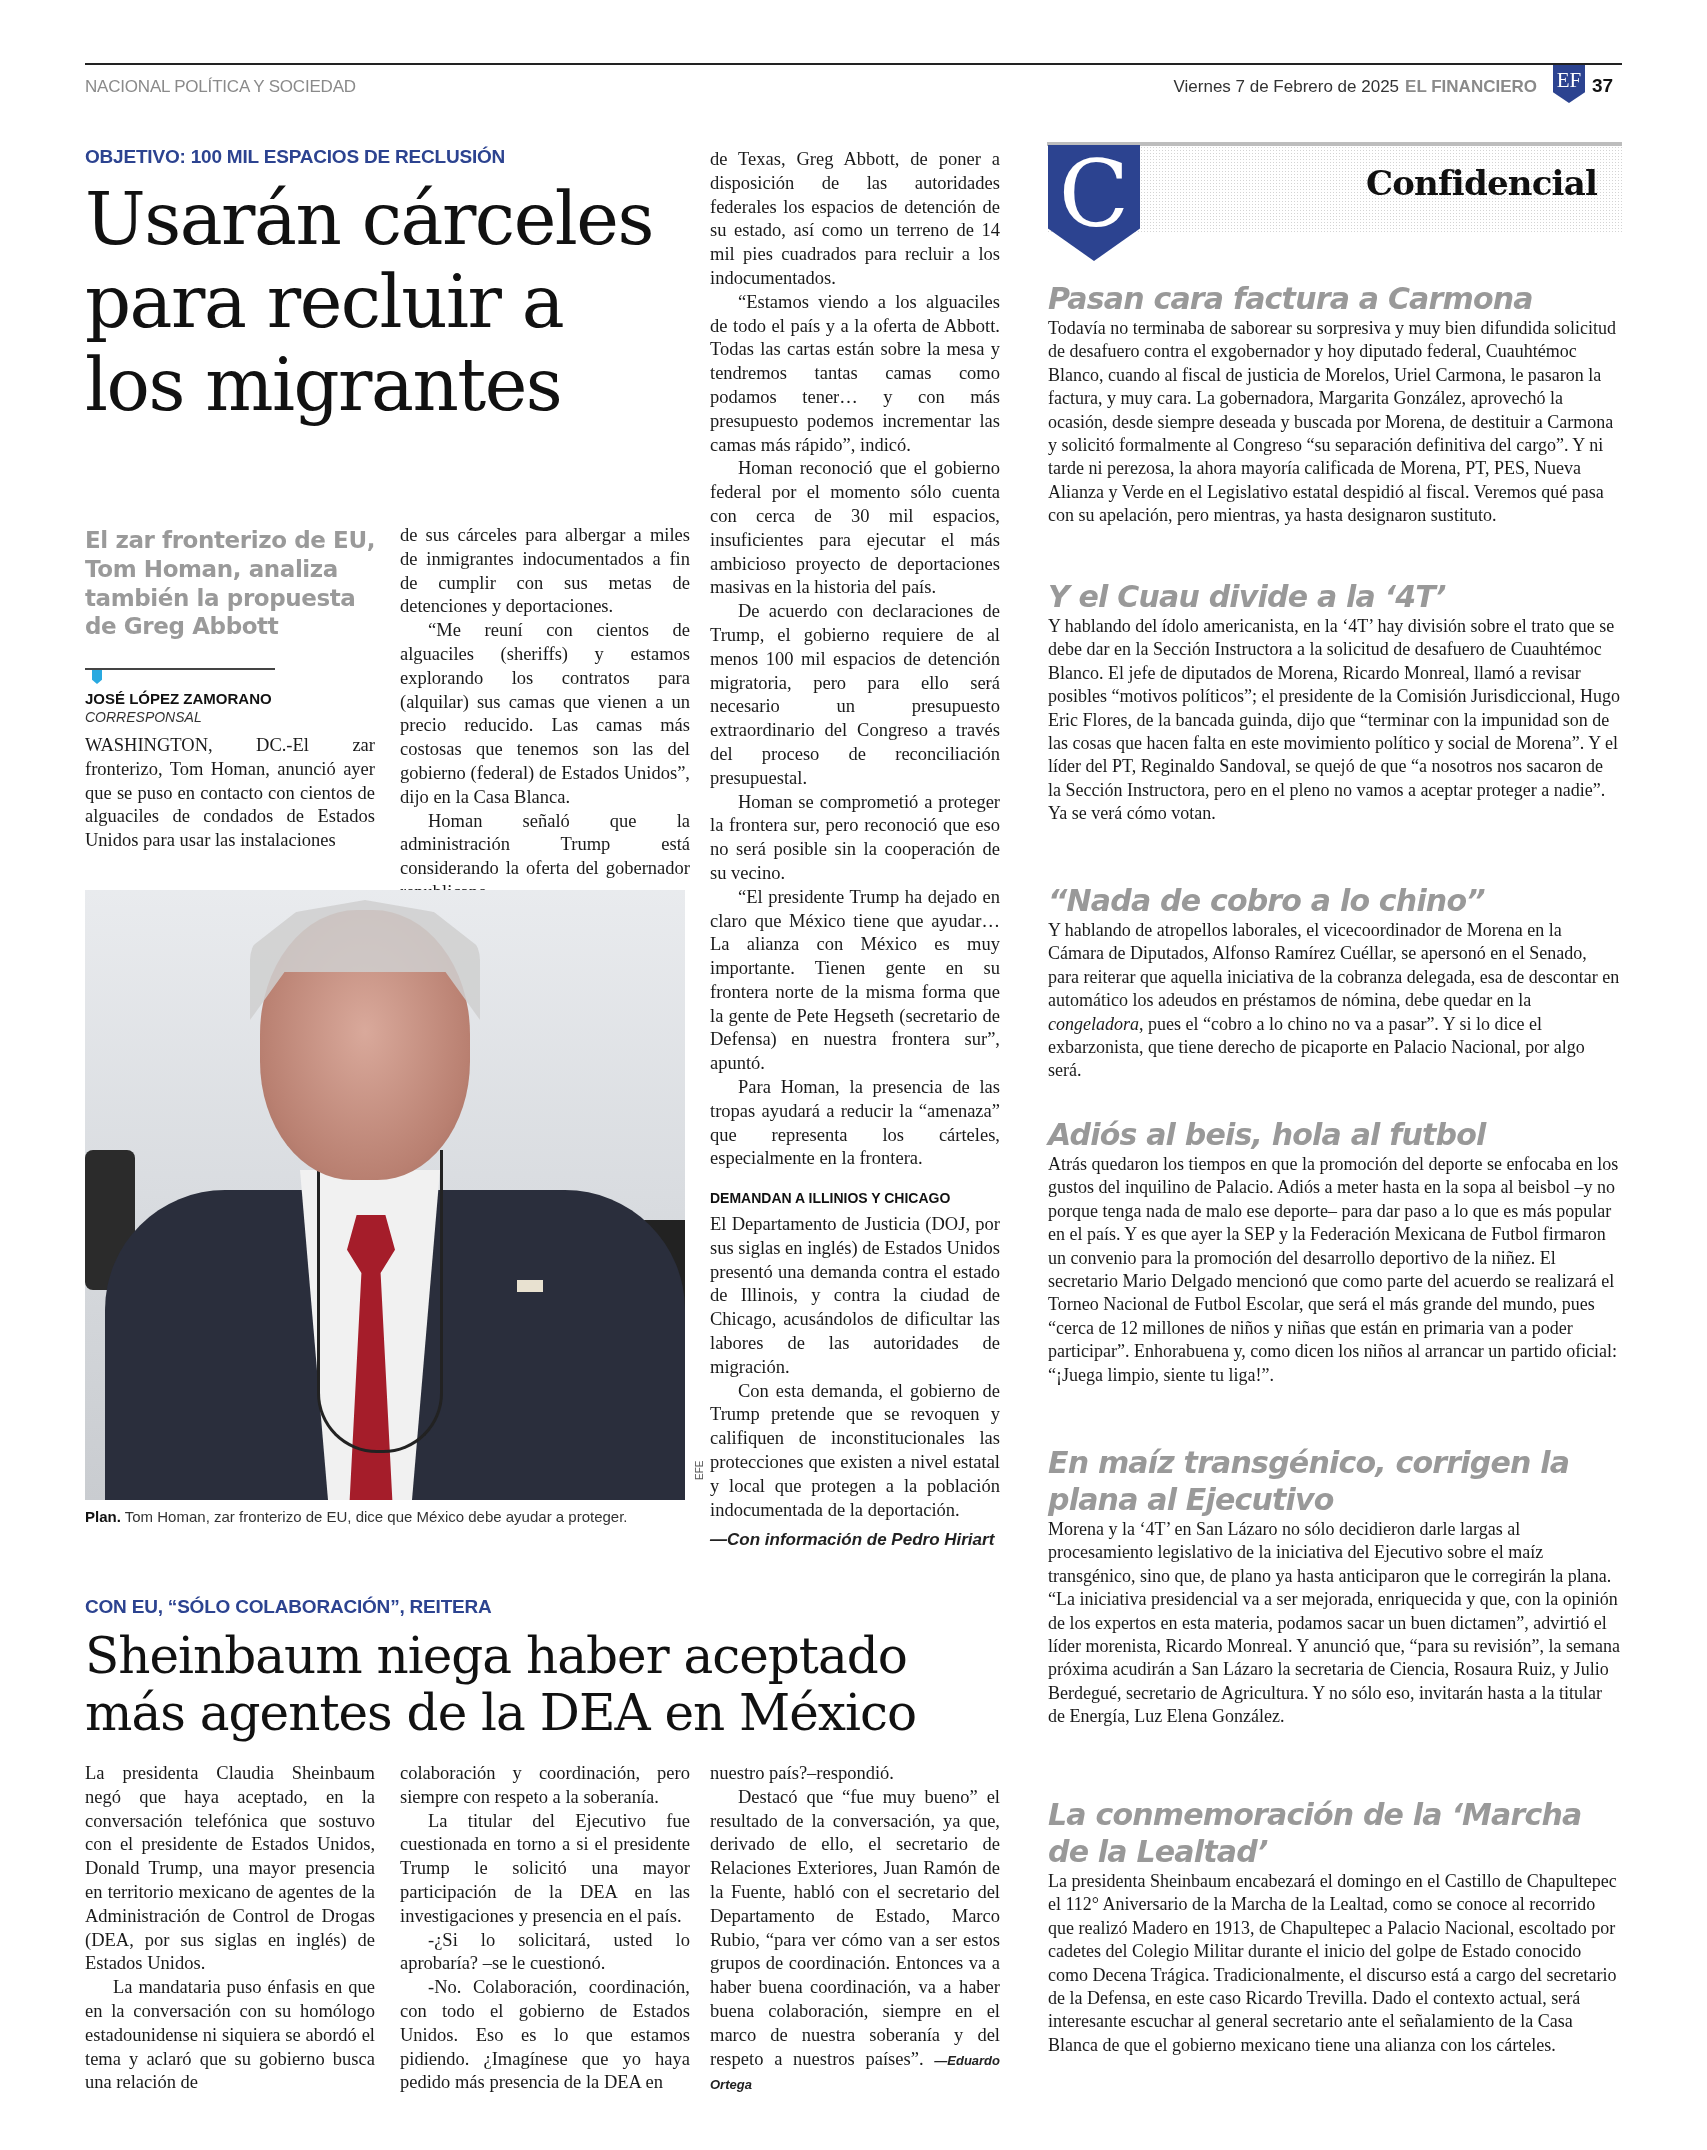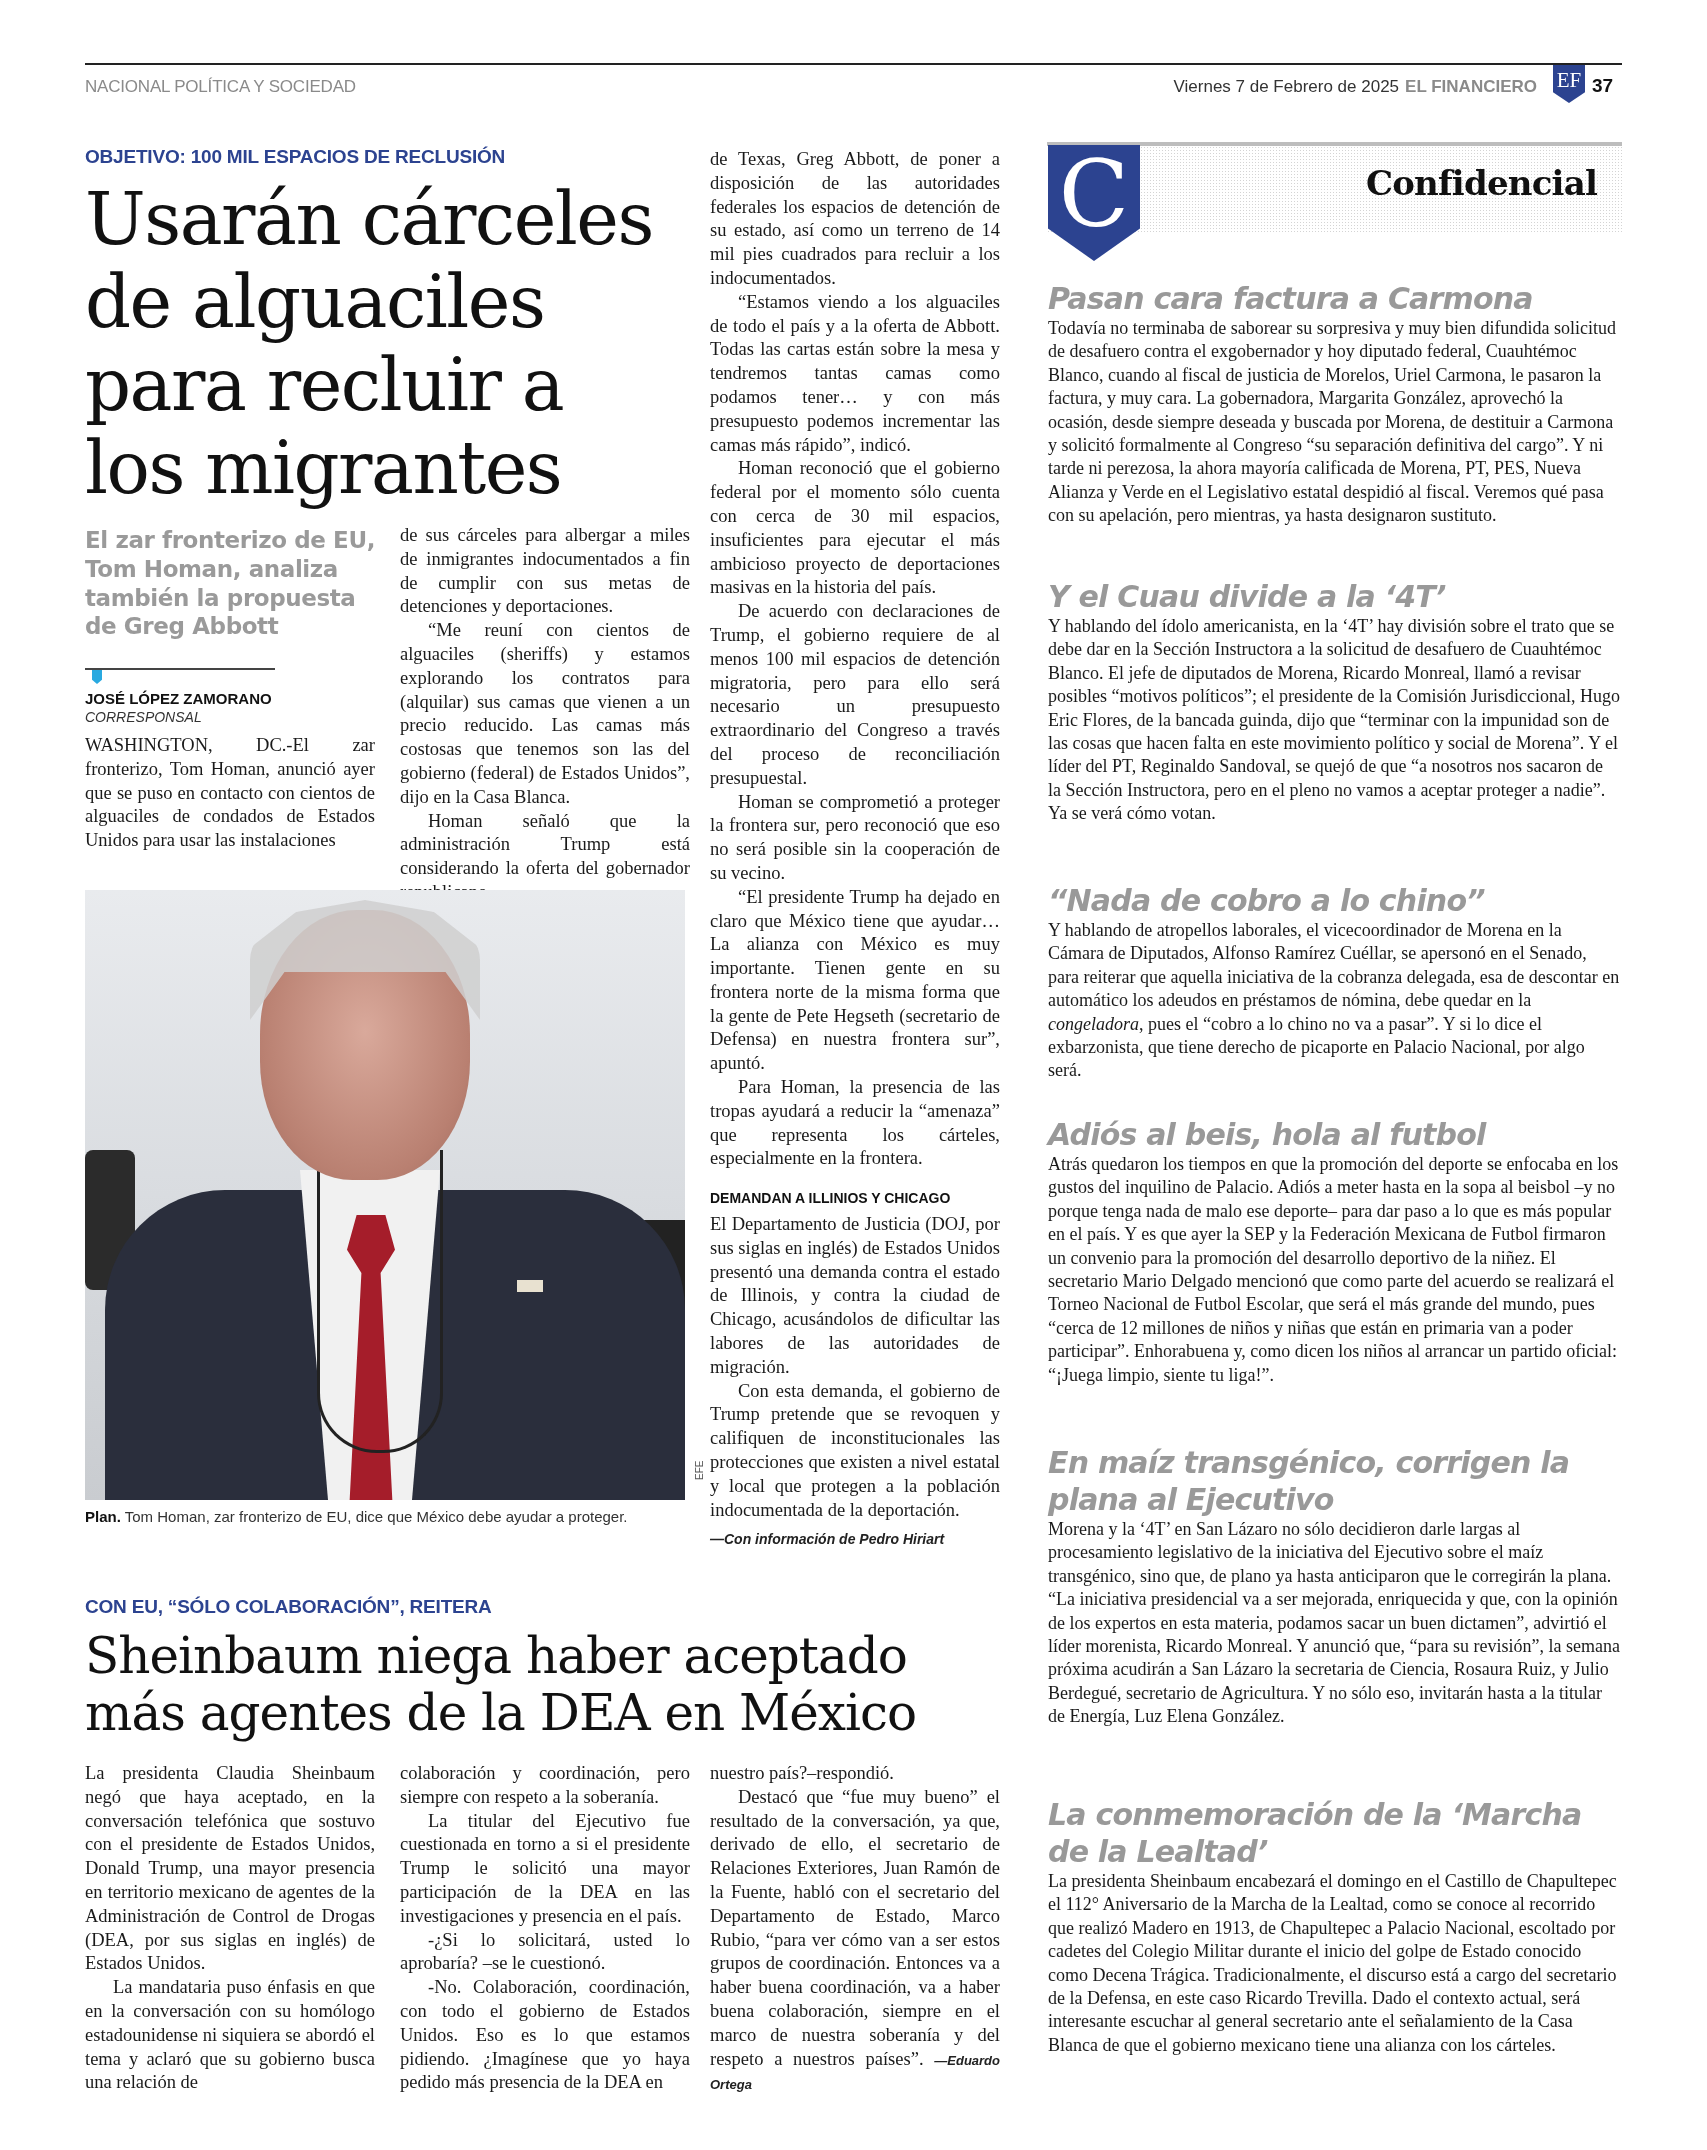--- a/index.html
+++ b/index.html
@@ -15,21 +15,21 @@
   .page-num { position: absolute; left: 1592px; top: 75px; font-family: "Liberation Sans", sans-serif; font-weight: bold; font-size: 19px; color: #111; }
 
   
   .kicker { font-family: "Liberation Sans", sans-serif; font-weight: bold; color: #2c4390; font-size: 19px; letter-spacing: -0.2px; }
   .headline { font-family: "DejaVu Serif", serif; font-weight: normal; color: #111; line-height: 1.0; letter-spacing: -1.5px; }
   .deck { font-family: "DejaVu Sans", sans-serif; font-weight: bold; color: #9a9a9a; font-size: 23px; line-height: 1.25; letter-spacing: -0.4px; }
   .body { font-family: "Liberation Serif", serif; font-size: 18.5px; line-height: 23.8px; color: #1a1a1a; text-align: justify; hyphens: auto; }
   .body p { margin: 0; text-indent: 28px; }
   .body p.noindent { text-indent: 0; }
   .subhead { font-family: "Liberation Sans", sans-serif; font-weight: bold; font-size: 14px; color: #111; margin: 16px 0 2px 0; text-transform: uppercase; }
-  .signoff { font-family: "Liberation Sans", sans-serif; font-weight: bold; font-style: italic; font-size: 14px; color: #222; margin-top: 6px; }
+  .signoff { font-family: "Liberation Sans", sans-serif; font-weight: bold; font-style: italic; font-size: 17px; color: #222; margin-top: 6px; }
 
   .byline-rule { position: absolute; left: 85px; top: 668px; width: 190px; height: 2px; background: #444; }
   .byline-tab { position: absolute; left: 92px; top: 670px; width: 10px; height: 14px; background: #29a9e0; clip-path: polygon(0 0,100% 0,100% 70%,50% 100%,0 70%); }
   .byline-name { position: absolute; left: 85px; top: 690px; font-family: "Liberation Sans", sans-serif; font-weight: bold; font-size: 15px; color: #111; }
   .byline-role { position: absolute; left: 85px; top: 709px; font-family: "Liberation Sans", sans-serif; font-style: italic; font-size: 14px; color: #333; }
 
   
   .photo { position: absolute; left: 85px; top: 890px; width: 600px; height: 610px; overflow: hidden; background: linear-gradient(#e9ebee, #d9dce0 50%, #c9ccd0); }
   .photo .head { position: absolute; left: 175px; top: 20px; width: 210px; height: 270px; border-radius: 46% 46% 44% 44%; background: radial-gradient(ellipse at 50% 45%, #d9a99b, #b98071 70%, #9d6a5d); }
   .photo .hair { position: absolute; left: 165px; top: 10px; width: 230px; height: 120px; border-radius: 50% 50% 0 0; background: #cfcfcf; opacity: 0.85; clip-path: polygon(0 100%,0 40%,20% 10%,50% 0,80% 10%,100% 40%,100% 100%,85% 60%,15% 60%); }
@@ -60,21 +60,20 @@
 <div class="section">NACIONAL POLÍTICA Y SOCIEDAD</div>
 <div class="dateline">
   <span>Viernes 7 de Febrero de 2025</span><span class="brand">EL FINANCIERO</span>
 </div>
 <div class="ef-badge">EF</div>
 <div class="page-num">37</div>
 
 <div class="abs kicker" style="left:85px; top:146px;">OBJETIVO: 100 MIL ESPACIOS DE RECLUSIÓN</div>
 <div class="abs headline" style="left:85px; top:178px; font-size:72px; line-height:83px;">
   <div>Usarán cárceles</div>
-  <div>de alguaciles</div>
   <div>para recluir a</div>
   <div>los migrantes</div>
 </div>
 <div class="abs deck" style="left:85px; top:526px; width:300px;">El zar fronterizo de EU, Tom Homan, analiza también la propuesta de Greg Abbott</div>
 
 <div class="byline-rule"></div>
 <div class="byline-tab"></div>
 <div class="byline-name">JOSÉ LÓPEZ ZAMORANO</div>
 <div class="byline-role">CORRESPONSAL</div>
 

